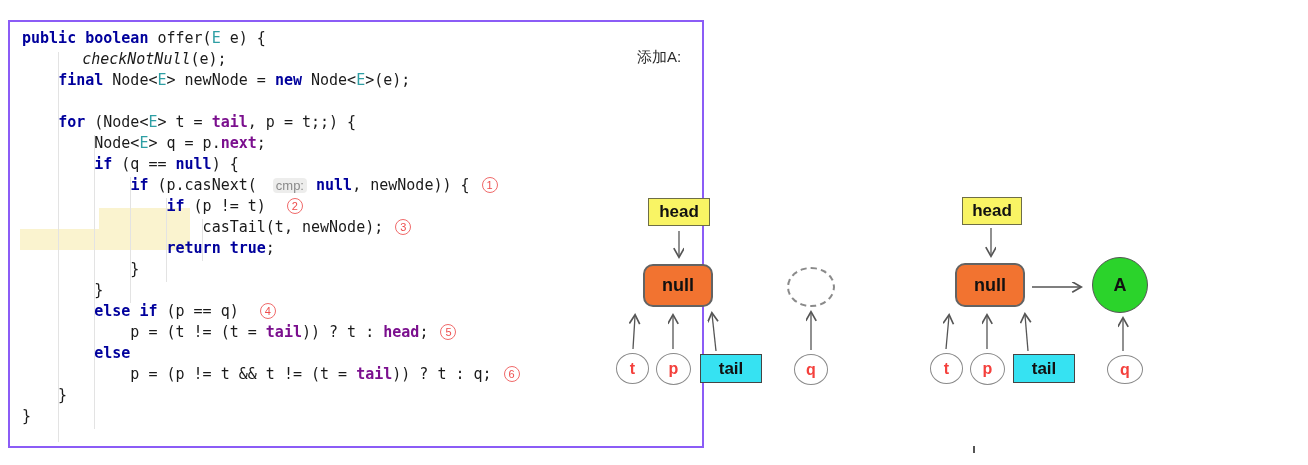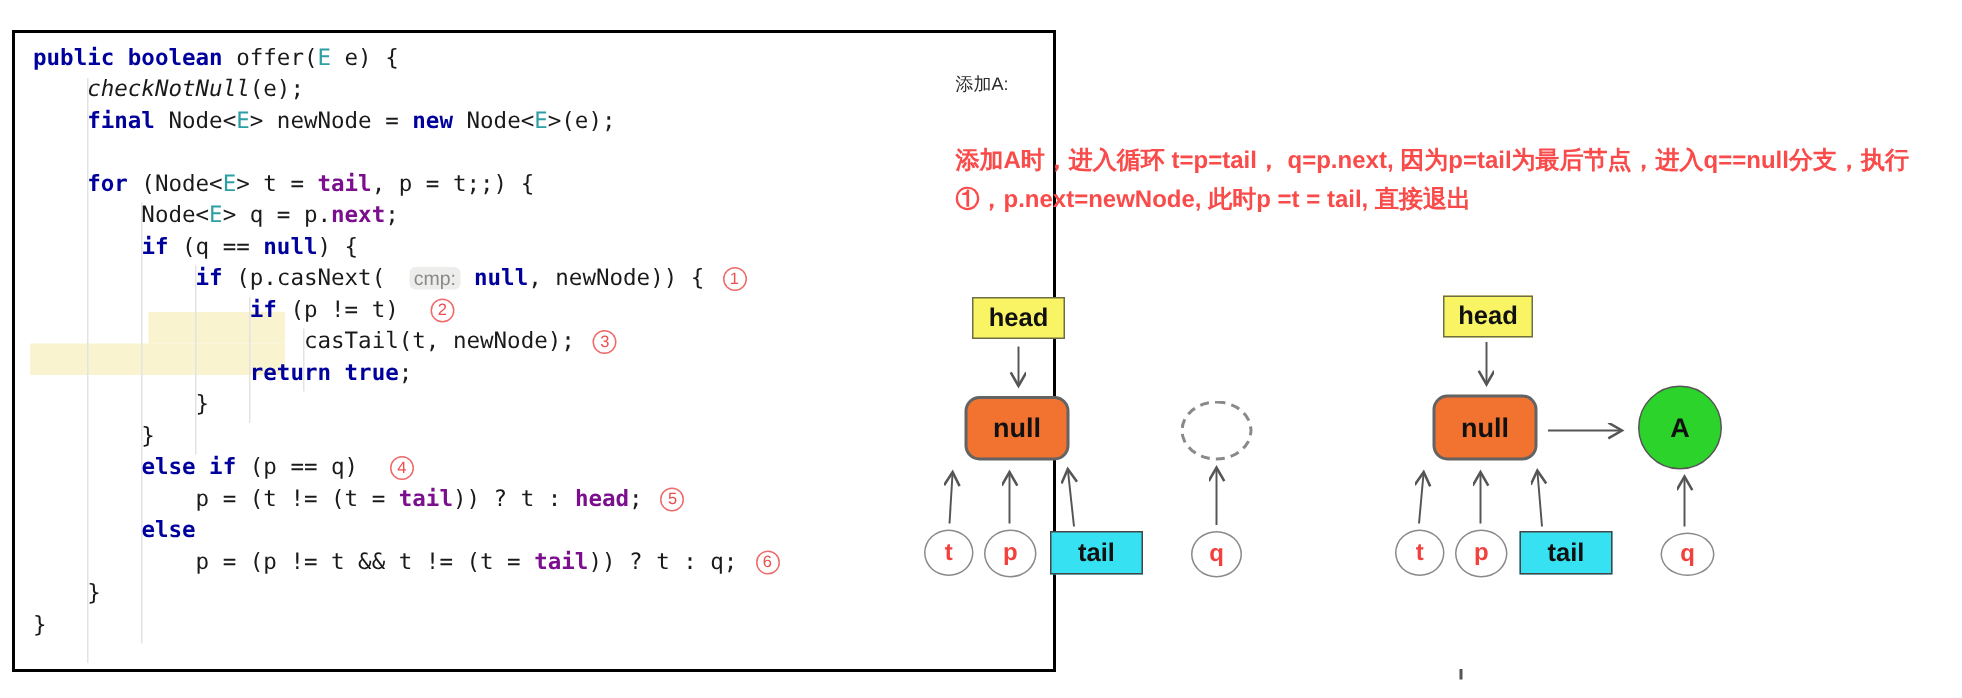--- a/index.html
+++ b/index.html
@@ -1,49 +1,49 @@
 <!DOCTYPE html>
 <html><head>
 <meta charset="utf-8">
 <style>
   * { margin:0; padding:0; box-sizing:border-box; }
   body { background:#ffffff; font-family:"Liberation Sans", sans-serif; }
   .page { position:relative; width:1308px; height:465px; background:#fff; overflow:hidden; }
 
   
   .code-panel { position:absolute; left:8px; top:20px; width:696px; height:428px;
-                background:#fff; border:2px solid #000000; }
+                background:#fff; border:2px solid #8b5cf6; }
   .hl-band { position:absolute; background:#faf3cf; z-index:0; }
   .hl-a { left:89px; top:186px; width:91px; height:21px; }
   .hl-b { left:10px; top:207px; width:170px; height:21px; }
   .indent-guide { position:absolute; width:1px; background:#e3e3e3; z-index:0; }
   .ig1 { left:48px;  top:30px;  height:390px; }
   .ig2 { left:84px;  top:113px; height:294px; }
   .ig3 { left:120px; top:155px; height:126px; }
   .ig4 { left:156px; top:176px; height:84px; }
   .ig5 { left:192px; top:197px; height:42px; }
   .code { position:absolute; left:12px; top:6px; z-index:1;
           font-family:"DejaVu Sans Mono","Liberation Mono",monospace;
           font-size:15px; line-height:21px; white-space:pre; color:#1a1a1a; }
   .code-line { height:21px; }
   .code-line.gap { }
   .tok-k  { color:#00009c; font-weight:bold; }
   .tok-p  { color:#1a1a1a; }
   .tok-ty { color:#2e9fa4; }
   .tok-f  { color:#7b0f8e; font-weight:bold; }
-  .tok-it { color:#1a1a1a; font-style:italic; }
+  .tok-it { color:#1a1a1a; font-style:italic;padding-left:24px; }
   .tok-h  { background:#ededec; color:#8a8a8a; border-radius:4px; padding:0 3px;
             font-size:13px; font-family:"Liberation Sans",sans-serif;margin-left:16px; }
   .tok-c  { display:inline-block; width:16px; height:16px; line-height:14px;
             border:1.5px solid #f06a6a; border-radius:50%; color:#ee4d4d;
             font-size:11px; text-align:center; font-weight:400; margin-left:3px;
             vertical-align:1px; font-family:"Liberation Sans",sans-serif; background:#fff; }
 
   
-  .anno-title { position:absolute; left:637px; top:48px; font-size:12px; color:#2b2b2b; }
+  .anno-title { position:absolute; left:637px; top:48px; font-size:15px; color:#2b2b2b; }
   .anno-desc  { position:absolute; left:637px; top:95px; width:662px;
                 font-size:16px; line-height:26px; color:#fa4b4b; font-weight:600; }
 
   
   .dg-box { position:absolute; display:flex; align-items:center; justify-content:center;
             font-weight:600; color:#111; }
   .head-box { width:62px; height:28px; background:#f9f464; border:1.5px solid #6e6e46; font-size:17px; }
   .null-box { width:70px; height:43px; background:#f27330; border:2px solid #636363;
               border-radius:10px; font-size:18px; }
   .tail-box { width:62px; height:29px; background:#36e2f2; border:1.5px solid #454545; font-size:17px; }
@@ -68,21 +68,20 @@
     <div class="hl-band hl-b"></div>
     <div class="indent-guide ig1"></div>
     <div class="indent-guide ig2"></div>
     <div class="indent-guide ig3"></div>
     <div class="indent-guide ig4"></div>
     <div class="indent-guide ig5"></div>
     <div class="code" id="code-lines"><div class="code-line"><span class="tok-k">public</span><span class="tok-p"> </span><span class="tok-k">boolean</span><span class="tok-p"> offer(</span><span class="tok-ty">E</span><span class="tok-p"> e) {</span></div><div class="code-line"><span class="tok-p">    </span><span class="tok-it">checkNotNull</span><span class="tok-p">(e);</span></div><div class="code-line"><span class="tok-p">    </span><span class="tok-k">final</span><span class="tok-p"> Node&lt;</span><span class="tok-ty">E</span><span class="tok-p">&gt; newNode = </span><span class="tok-k">new</span><span class="tok-p"> Node&lt;</span><span class="tok-ty">E</span><span class="tok-p">&gt;(e);</span></div><div class="code-line">&nbsp;</div><div class="code-line"><span class="tok-p">    </span><span class="tok-k">for</span><span class="tok-p"> (Node&lt;</span><span class="tok-ty">E</span><span class="tok-p">&gt; t = </span><span class="tok-f">tail</span><span class="tok-p">, p = t;;) {</span></div><div class="code-line"><span class="tok-p">        Node&lt;</span><span class="tok-ty">E</span><span class="tok-p">&gt; q = p.</span><span class="tok-f">next</span><span class="tok-p">;</span></div><div class="code-line"><span class="tok-p">        </span><span class="tok-k">if</span><span class="tok-p"> (q == </span><span class="tok-k">null</span><span class="tok-p">) {</span></div><div class="code-line"><span class="tok-p">            </span><span class="tok-k">if</span><span class="tok-p"> (p.casNext(</span><span class="tok-h">cmp:</span><span class="tok-p"> </span><span class="tok-k">null</span><span class="tok-p">, newNode)) { </span><span class="tok-c">1</span></div><div class="code-line gap"><span class="tok-p">                </span><span class="tok-k">if</span><span class="tok-p"> (p != t)  </span><span class="tok-c">2</span></div><div class="code-line"><span class="tok-p">                    casTail(t, newNode); </span><span class="tok-c">3</span></div><div class="code-line"><span class="tok-p">                </span><span class="tok-k">return</span><span class="tok-p"> </span><span class="tok-k">true</span><span class="tok-p">;</span></div><div class="code-line"><span class="tok-p">            }</span></div><div class="code-line"><span class="tok-p">        }</span></div><div class="code-line"><span class="tok-p">        </span><span class="tok-k">else if</span><span class="tok-p"> (p == q)  </span><span class="tok-c">4</span></div><div class="code-line"><span class="tok-p">            p = (t != (t = </span><span class="tok-f">tail</span><span class="tok-p">)) ? t : </span><span class="tok-f">head</span><span class="tok-p">; </span><span class="tok-c">5</span></div><div class="code-line"><span class="tok-p">        </span><span class="tok-k">else</span></div><div class="code-line"><span class="tok-p">            p = (p != t &amp;&amp; t != (t = </span><span class="tok-f">tail</span><span class="tok-p">)) ? t : q; </span><span class="tok-c">6</span></div><div class="code-line"><span class="tok-p">    }</span></div><div class="code-line"><span class="tok-p">}</span></div></div>
   </div>
 
   <div class="anno-title">添加A:</div>
-  <div class="anno-desc">添加A时，进入循环 t=p=tail， q=p.next, 因为p=tail为最后节点，进入q==null分支，执行①，p.next=newNode, 此时p =t = tail, 直接退出</div>
 
   <div class="dg-box head-box" style="left:648px; top:198px;">head</div>
   <div class="dg-box null-box" style="left:643px; top:264px;">null</div>
   <div class="ptr-ellipse" style="left:616px; top:353px; width:33px; height:31px;">t</div>
   <div class="ptr-ellipse" style="left:656px; top:353px; width:35px; height:32px;">p</div>
   <div class="dg-box tail-box" style="left:700px; top:354px;">tail</div>
   <div class="dashed-node" style="left:787px; top:267px; width:48px; height:40px;"></div>
   <div class="ptr-ellipse" style="left:794px; top:354px; width:34px; height:31px;">q</div>
 
   <div class="dg-box head-box" style="left:962px; top:197px; width:60px;">head</div>

